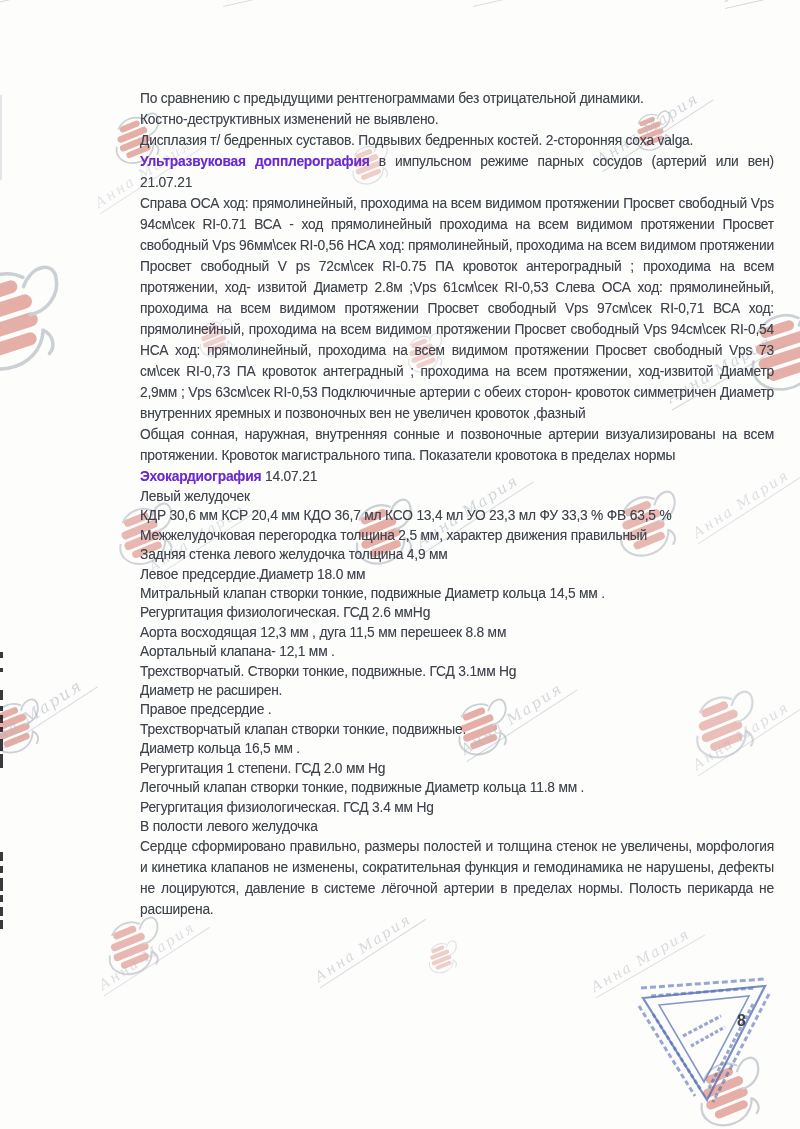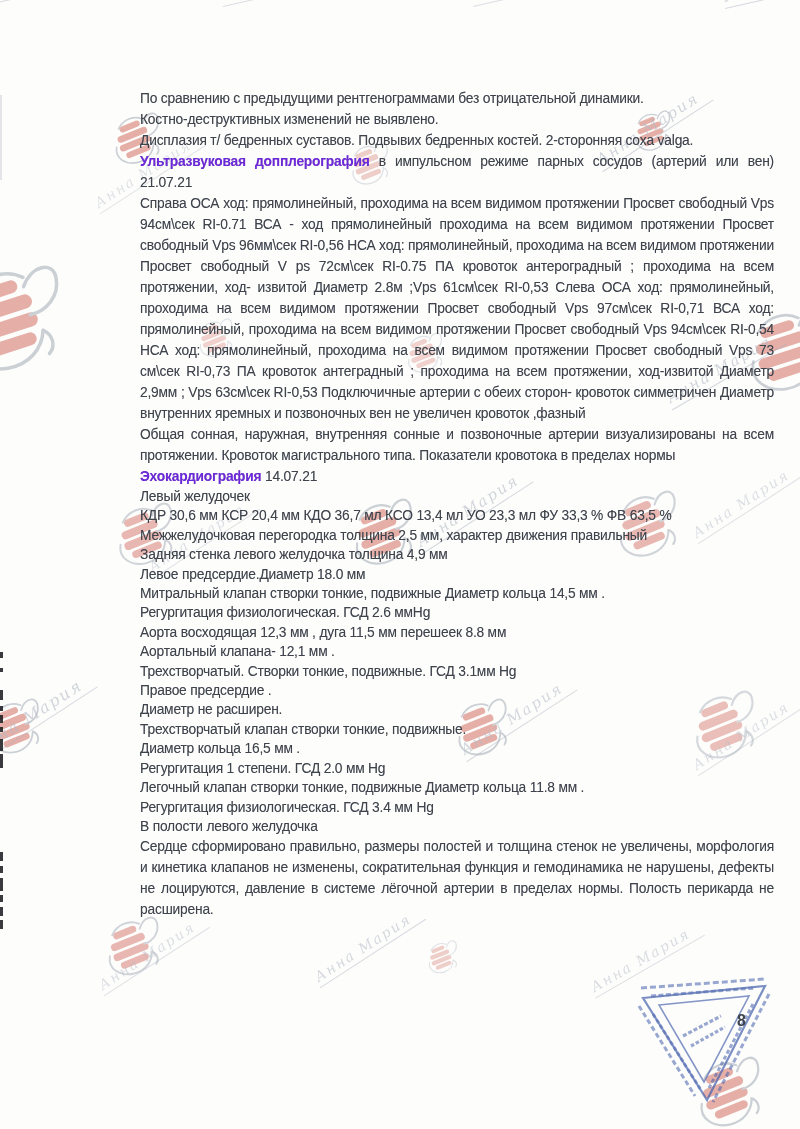--- a/index.html
+++ b/index.html
@@ -191,22 +191,22 @@
         <div>Левый желудочек</div>
         <div>КДР 30,6 мм КСР 20,4 мм КДО 36,7 мл КСО 13,4 мл УО 23,3 мл ФУ 33,3 % ФВ 63,5 %</div>
         <div>Межжелудочковая перегородка толщина 2,5 мм, характер движения правильный</div>
         <div>Задняя стенка левого желудочка толщина 4,9 мм</div>
         <div>Левое предсердие.Диаметр 18.0 мм</div>
         <div>Митральный клапан створки тонкие, подвижные Диаметр кольца 14,5 мм .</div>
         <div>Регургитация физиологическая. ГСД 2.6 ммHg</div>
         <div>Аорта восходящая 12,3 мм , дуга 11,5 мм перешеек 8.8 мм</div>
         <div>Аортальный клапана- 12,1 мм .</div>
         <div>Трехстворчатый. Створки тонкие, подвижные. ГСД 3.1мм Hg</div>
+        <div>Диаметр не расширен.</div>
         <div>Правое предсердие .</div>
-        <div>Диаметр не расширен.</div>
         <div>Трехстворчатый клапан створки тонкие, подвижные.</div>
         <div>Диаметр кольца 16,5 мм .</div>
         <div>Регургитация 1 степени. ГСД 2.0 мм Hg</div>
         <div>Легочный клапан створки тонкие, подвижные Диаметр кольца 11.8 мм .</div>
         <div>Регургитация физиологическая. ГСД 3.4 мм Hg</div>
         <div>В полости левого желудочка</div>
       </div>
 
     <p class="just">Сердце сформировано правильно, размеры полостей и толщина стенок не увеличены, морфология и кинетика клапанов не изменены, сократительная функция и гемодинамика не нарушены, дефекты не лоцируются, давление в системе лёгочной артерии в пределах нормы. Полость перикарда не расширена.</p>
   </main>

